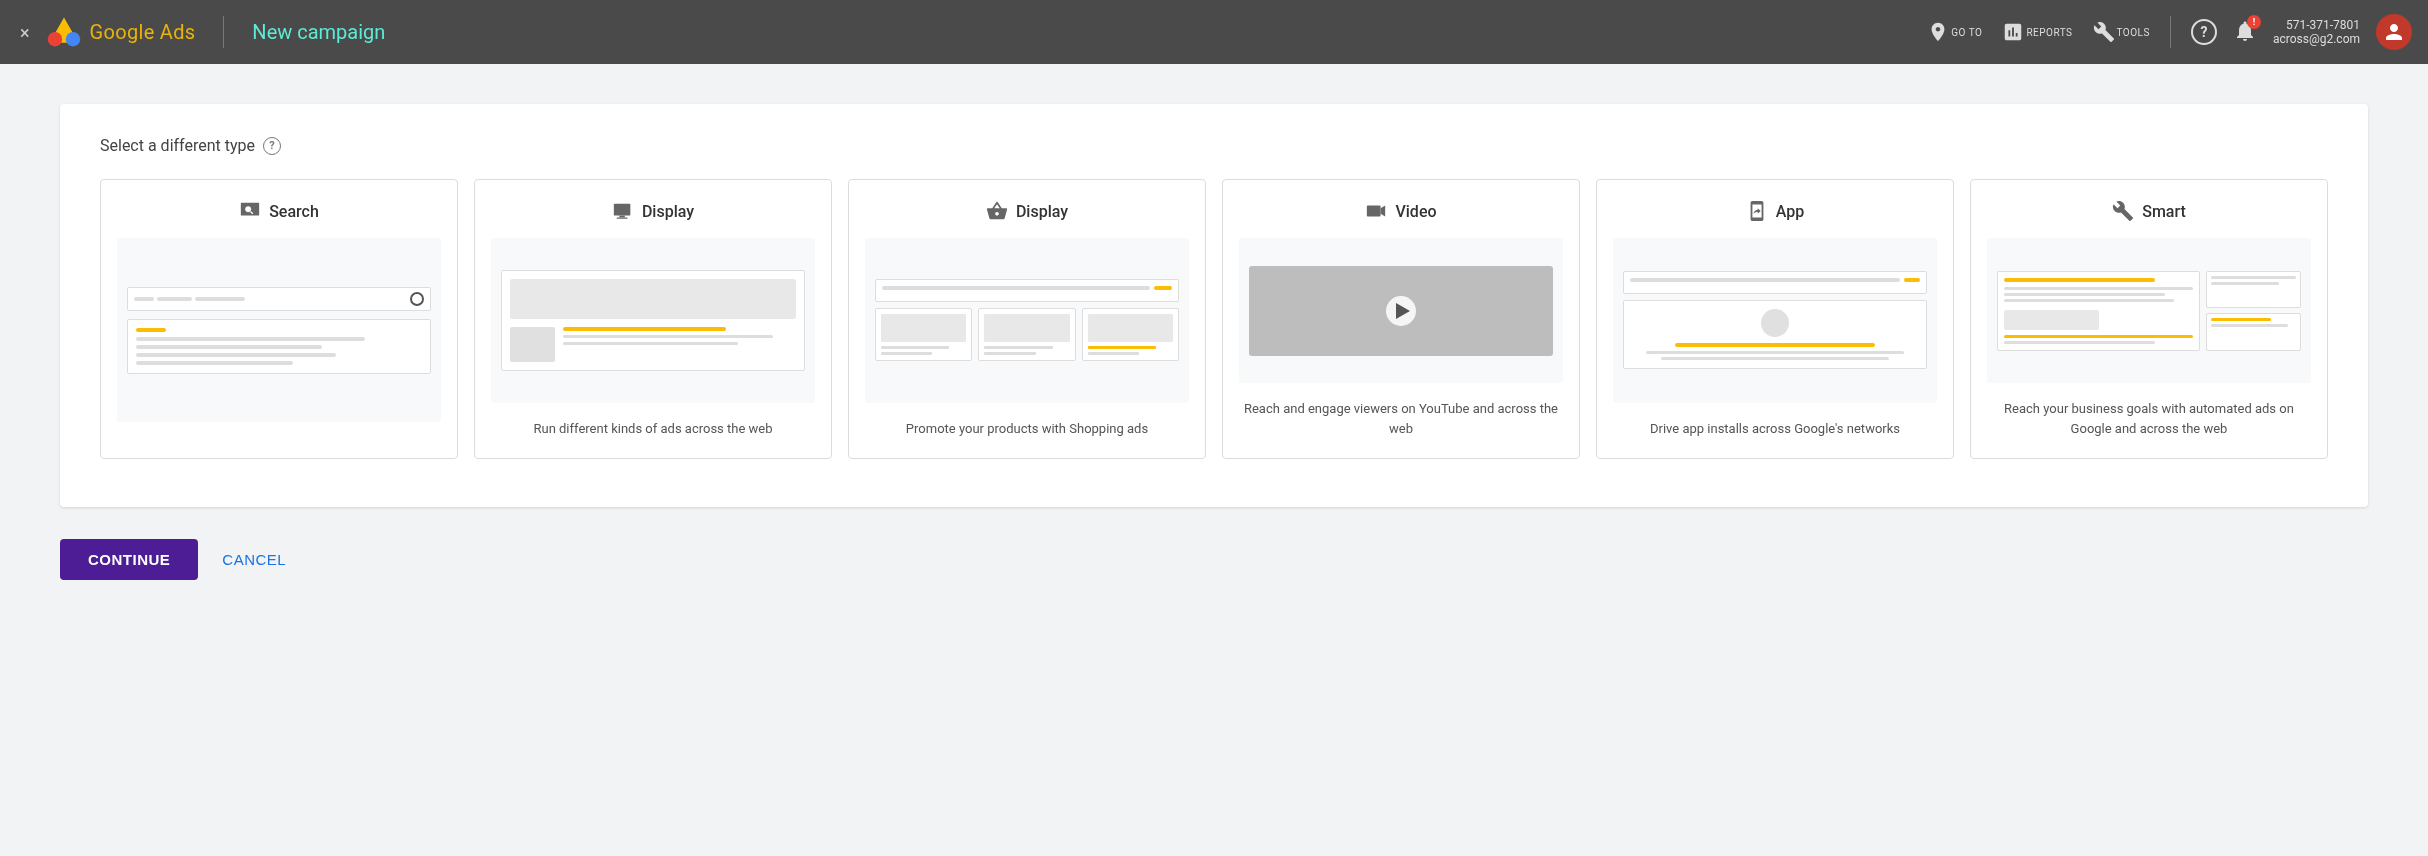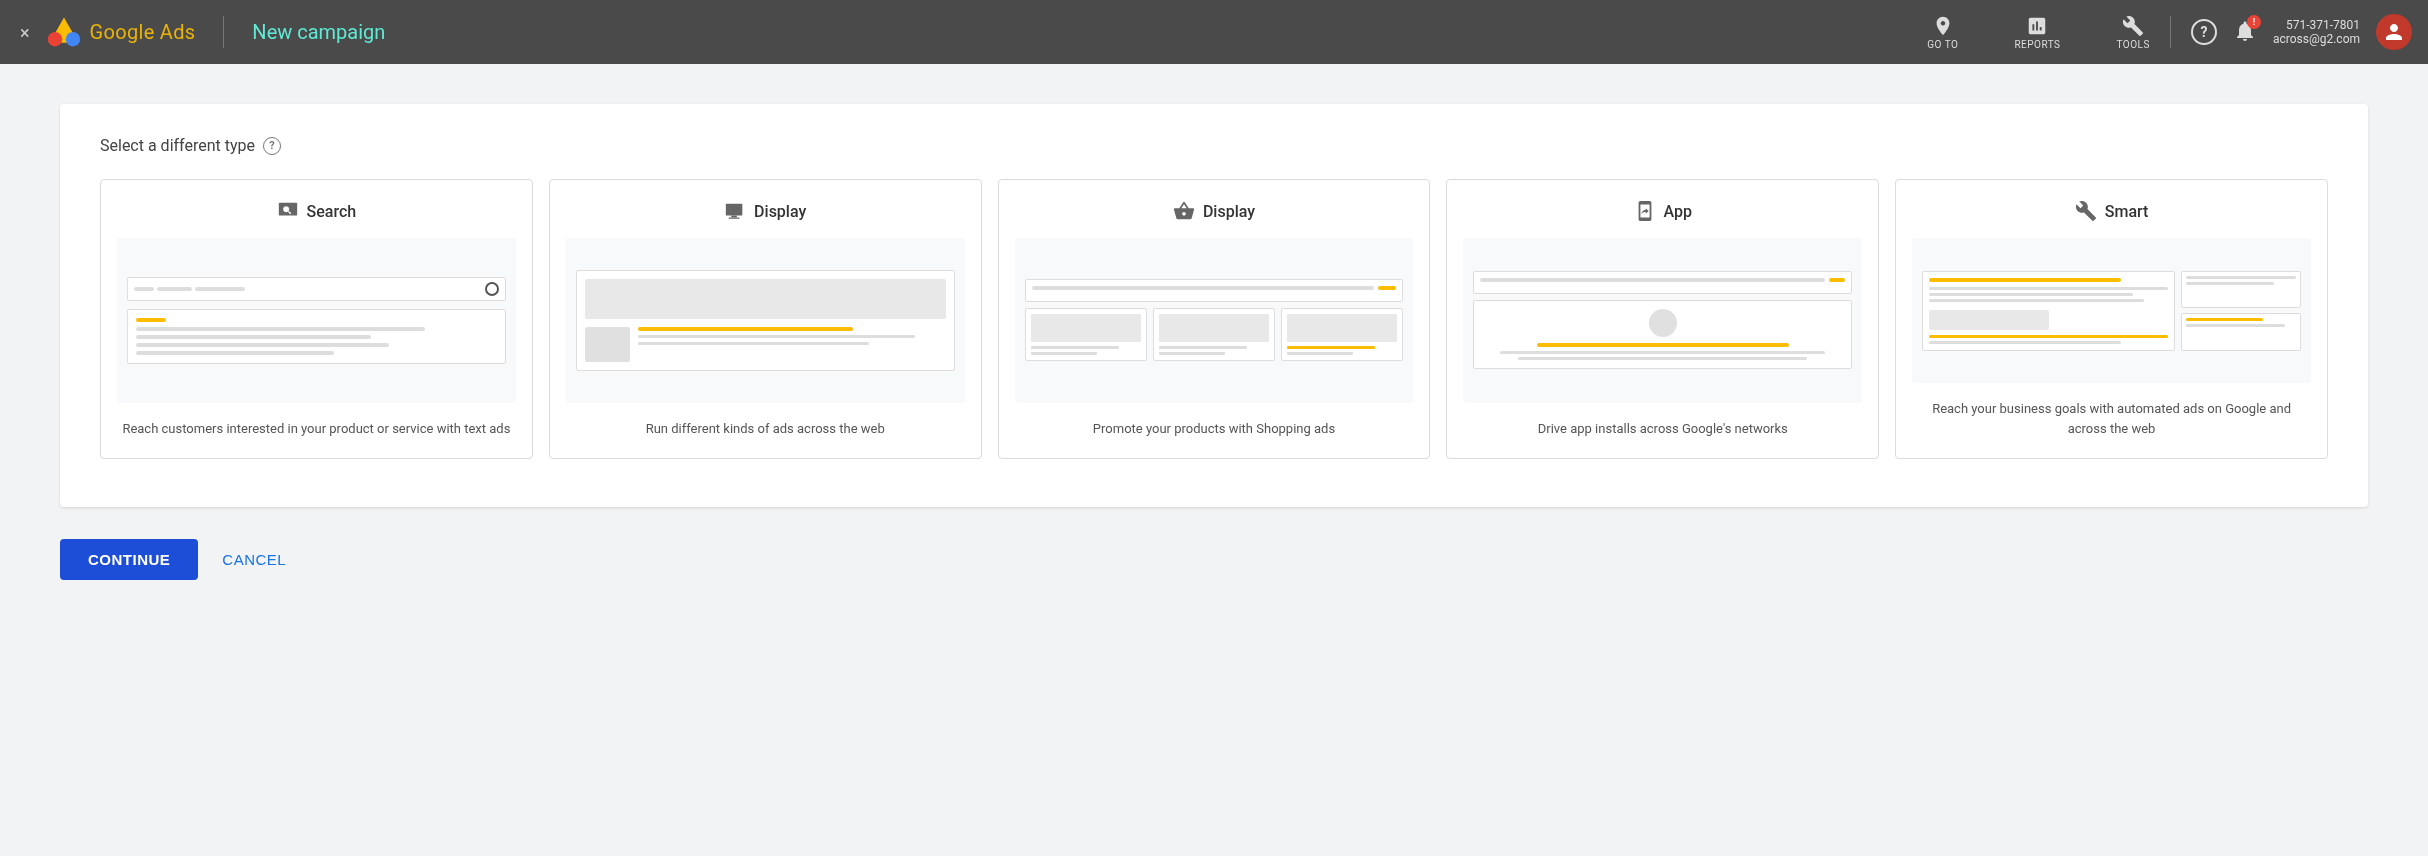--- a/index.html
+++ b/index.html
@@ -62,26 +62,25 @@
       align-items: center;
       gap: 20px;
     }
     .header-icon-group {
       display: flex;
       align-items: center;
       gap: 20px;
     }
     .header-icon-item {
       display: flex;
-      flex-direction: column;
+      flex-direction: row;
       align-items: center;
       gap: 2px;
       cursor: pointer;
       color: #ddd;
-      margin-left: 36px;
     }
     .header-icon-item .icon-label {
       font-size: 10px;
       letter-spacing: 0.5px;
       text-transform: uppercase;
     }
     .header-icon-svg {
       width: 22px;
       height: 22px;
       fill: #ddd;
@@ -294,21 +293,21 @@
     }
 
     
     .footer-buttons {
       margin-top: 32px;
       display: flex;
       align-items: center;
       gap: 16px;
     }
     .btn-continue {
-      background: #1d4ed8;
+      background: #4c1d95;
       color: white;
       border: none;
       padding: 12px 28px;
       font-size: 15px;
       font-weight: 600;
       border-radius: 4px;
       cursor: pointer;
       letter-spacing: 0.5px;
       text-transform: uppercase;
     }
@@ -425,21 +424,20 @@
               <div class="preview-yellow-line"></div>
               <div class="preview-gray-lines">
                 <div class="preview-line" style="width:80%;height:4px;background:#ddd;border-radius:2px;"></div>
                 <div class="preview-line" style="width:65%;height:4px;background:#ddd;border-radius:2px;"></div>
                 <div class="preview-line" style="width:70%;height:4px;background:#ddd;border-radius:2px;"></div>
                 <div class="preview-line" style="width:55%;height:4px;background:#ddd;border-radius:2px;"></div>
               </div>
             </div>
           </div>
         </div>
-        <p class="card-description">Reach customers interested in your product or service with text ads</p>
       </div>
 
       <div class="campaign-type-card">
         <div class="card-header">
           <svg class="card-type-icon" viewBox="0 0 24 24">
             <rect x="2" y="4" width="18" height="13" rx="1" fill="#666"></rect>
             <rect x="8" y="17" width="6" height="2" fill="#666"></rect>
             <rect x="5" y="19" width="12" height="1.5" rx="0.5" fill="#666"></rect>
           </svg>
           <span class="card-type-label">Display</span>
@@ -492,20 +490,39 @@
                 <div style="width:100%;height:28px;background:#e8e8e8;border-radius:1px;margin-bottom:4px;"></div>
                 <div style="width:80%;height:3px;background:#fbbc04;border-radius:1px;margin-bottom:3px;"></div>
                 <div style="width:60%;height:3px;background:#ddd;border-radius:1px;"></div>
               </div>
             </div>
           </div>
         </div>
         <p class="card-description">Promote your products with Shopping ads</p>
       </div>
 
+      <div class="campaign-type-card">
+        <div class="card-header">
+          <svg class="card-type-icon" viewBox="0 0 24 24">
+            <rect x="2" y="6" width="15" height="12" rx="1" fill="#666"></rect>
+            <path d="M17 9l5-3v12l-5-3V9z" fill="#666"></path>
+          </svg>
+          <span class="card-type-label">Video</span>
+        </div>
+        <div class="card-preview">
+          <div style="width:100%;padding:10px;">
+            <div style="background:#bdbdbd;border-radius:3px;width:100%;height:90px;display:flex;align-items:center;justify-content:center;">
+              <div style="width:30px;height:30px;background:rgba(255,255,255,0.85);border-radius:50%;display:flex;align-items:center;justify-content:center;">
+                <div style="width:0;height:0;border-top:8px solid transparent;border-bottom:8px solid transparent;border-left:14px solid #555;margin-left:3px;"></div>
+              </div>
+            </div>
+          </div>
+        </div>
+        <p class="card-description">Reach and engage viewers on YouTube and across the web</p>
+      </div>
 
       <div class="campaign-type-card">
         <div class="card-header">
           <svg class="card-type-icon" viewBox="0 0 24 24">
             <path d="M17 1.01L7 1c-1.1 0-2 .9-2 2v18c0 1.1.9 2 2 2h10c1.1 0 2-.9 2-2V3c0-1.1-.9-1.99-2-1.99zM17 19H7V5h10v14zm-4.2-5.78v1.75l3.2-2.99L12.8 9v1.7c-3.11.43-4.35 2.56-4.8 4.7 1.11-1.49 2.44-2.18 4.8-2.18z" fill="#666"></path>
           </svg>
           <span class="card-type-label">App</span>
         </div>
         <div class="card-preview">
           <div style="width:100%;padding:10px;">

